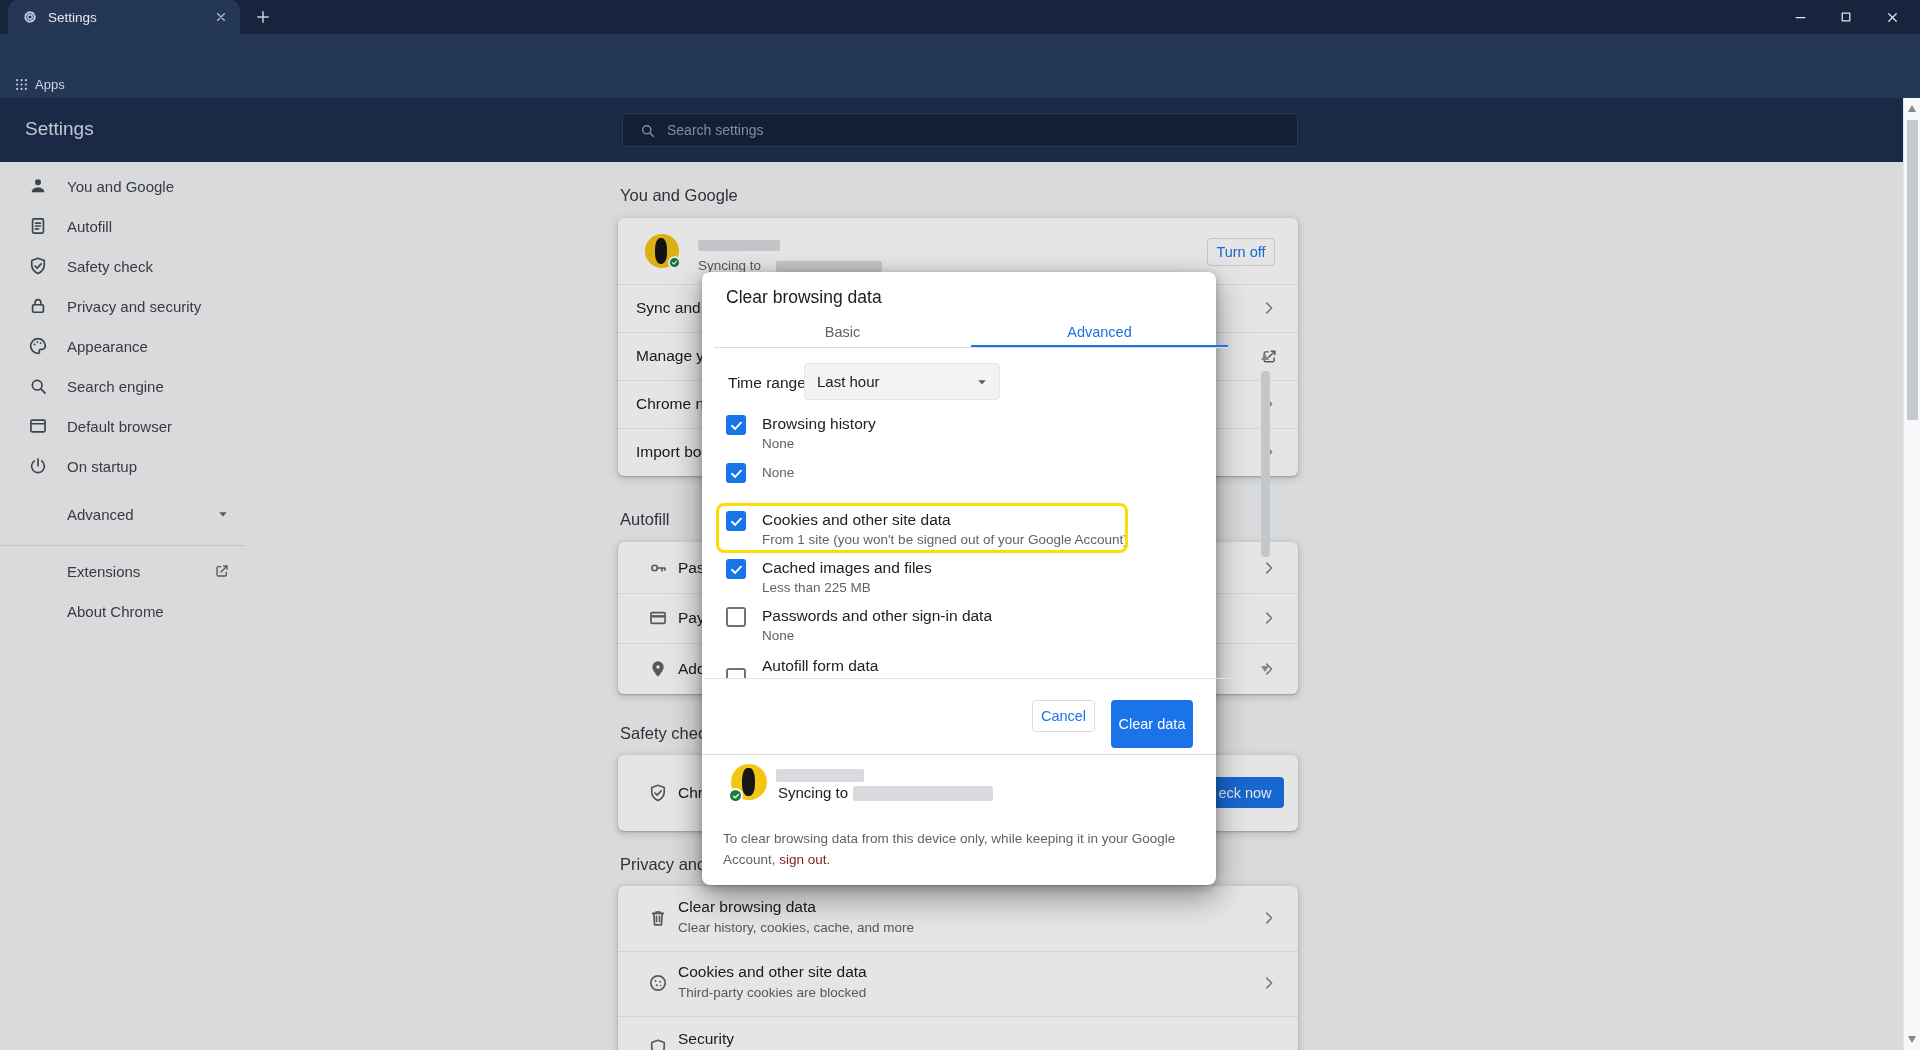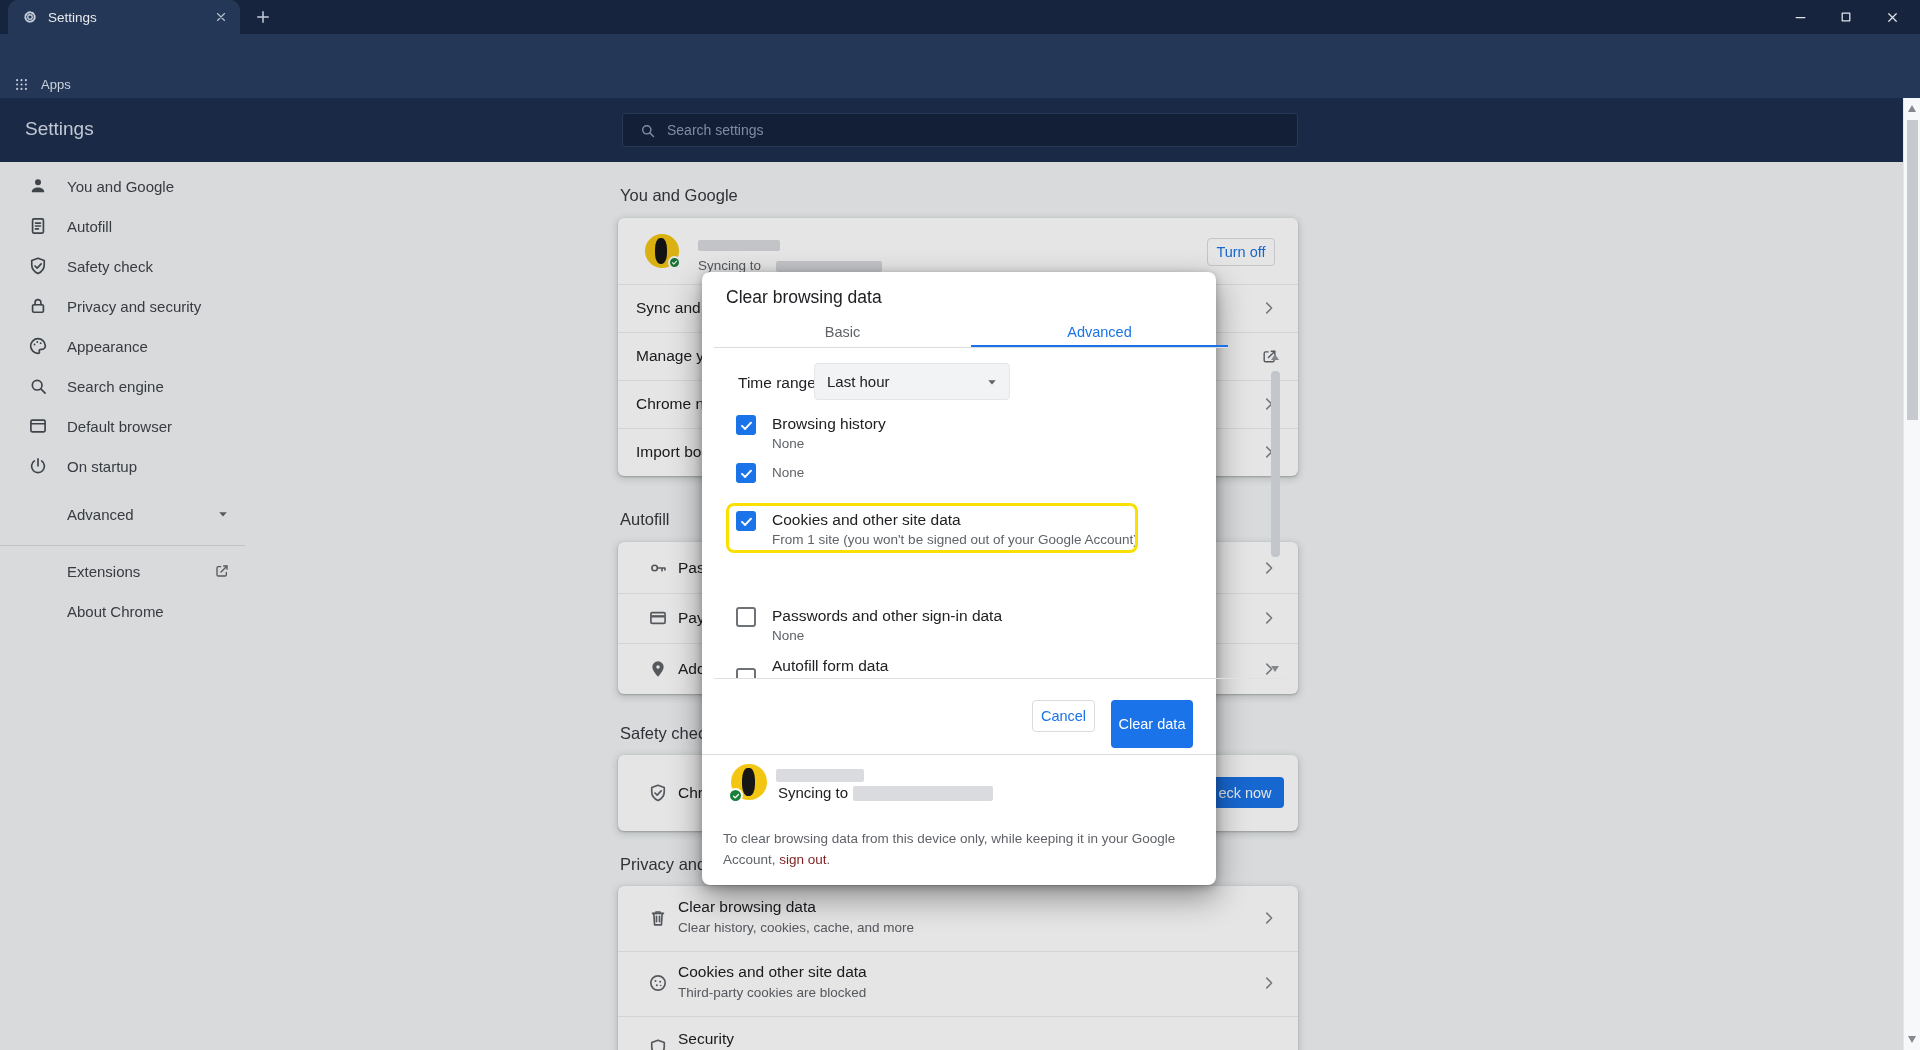--- a/index.html
+++ b/index.html
@@ -45,21 +45,21 @@
 
   .btn{display:flex;align-items:center;justify-content:center;border-radius:4px;font-size:14.5px;font-weight:500;font-family:"Liberation Sans",sans-serif;cursor:pointer;white-space:nowrap}
   .btn.ghost{background:#fff;border:1px solid #dadce0;color:#1a73e8}
   .btn.blue{background:#1a73e8;border:none;color:#fff}
 
   
   #dialog{position:absolute;left:702px;top:272px;width:514px;height:613px;background:#fff;border-radius:8px;box-shadow:0 12px 32px rgba(0,0,0,.40),0 2px 8px rgba(0,0,0,.25);z-index:50}
   .dlg-title{position:absolute;left:24px;top:15px;font-size:17.5px;color:#202124}
   #dlgtabs{position:absolute;left:12px;top:44px;width:514px;height:32px;border-bottom:1px solid #dadce0}
   .dlg-tab{position:absolute;top:0;width:257px;height:31px;display:flex;align-items:center;justify-content:center;font-size:14.5px;font-weight:500;cursor:pointer}
-  #dlgscroll{position:absolute;left:12px;top:76px;width:570px;height:331px;border-bottom:1px solid #e0e0e0;overflow:hidden}
+  #dlgscroll{position:absolute;left:2px;top:76px;width:570px;height:331px;border-bottom:1px solid #e0e0e0;overflow:hidden}
   .dlg-row{position:absolute;left:0;width:514px}
   .cbx{position:absolute;left:22px;width:20px;height:20px;border-radius:3px}
   .cbx.on{background:#1a73e8;display:flex;align-items:center;justify-content:center}
   .cbx.off{border:2px solid #6e7276;background:#fff}
   .dlg-label{margin-left:58px;font-size:15.5px;color:#202124;line-height:19px;white-space:nowrap}
   .dlg-detail{margin-left:58px;margin-top:3px;font-size:13.5px;color:#5f6368;line-height:16px;white-space:nowrap}
   #hilite{position:absolute;left:12px;top:155px;width:412px;height:50px;border:3px solid #f9e000;border-radius:8px;pointer-events:none;z-index:5}
   .tri-up{width:0;height:0;border-left:4px solid transparent;border-right:4px solid transparent;border-bottom:6px solid #84888e}
   .tri-down{width:0;height:0;border-left:4px solid transparent;border-right:4px solid transparent;border-top:6px solid #84888e}
   .link{color:#7f1d1d;cursor:pointer}
@@ -263,21 +263,21 @@
   <div class="avatar" style="position:absolute;left:1857px;top:39px;width:26px;height:26px"></div>
   <svg class="ic" style="position:absolute;left:1894px;top:43px;width:18px;height:18px;color:#c6cdda">
       <use href="#i-dots"></use>
     </svg>
 </div>
 
 <div id="bookmarksbar">
   <svg class="ic" style="width:15px;height:15px;color:#c6cdda;margin-left:14px">
       <use href="#i-grid"></use>
     </svg>
-  <span style="color:#ccd3df;font-size:13px;margin-left:12px">Apps</span>
+  <span style="color:#ccd3df;font-size:13px;margin-left:6px">Apps</span>
 </div>
 
 <div id="page">
 
   <div id="pageheader">
     <span style="position:absolute;left:25px;top:20px;font-size:19px;color:#d9dfeb">Settings</span>
     <div id="searchbox">
       <svg class="ic" style="width:17px;height:17px;color:#8fa0bb;margin-left:16px">
           <use href="#i-search"></use>
         </svg>
@@ -527,20 +527,29 @@
       <div class="dlg-row" style="top:162px">
         <span class="cbx on" style="top:1px">
             <svg class="ic" style="width:15px;height:15px;color:#fff;stroke-width:3.2">
               <use href="#i-check"></use>
             </svg>
           </span>
         <div class="dlg-label">Cookies and other site data</div>
         <div class="dlg-detail">From 1 site (you won't be signed out of your Google Account)</div>
       </div>
 
+      <div class="dlg-row" style="top:210px">
+        <span class="cbx on" style="top:1px">
+            <svg class="ic" style="width:15px;height:15px;color:#fff;stroke-width:3.2">
+              <use href="#i-check"></use>
+            </svg>
+          </span>
+        <div class="dlg-label">Cached images and files</div>
+        <div class="dlg-detail">Less than 225 MB</div>
+      </div>
 
       <div class="dlg-row" style="top:258px">
         <span class="cbx off" style="top:1px"></span>
         <div class="dlg-label">Passwords and other sign-in data</div>
         <div class="dlg-detail">None</div>
       </div>
 
       <div class="dlg-row" style="top:308px">
         <span class="cbx off" style="top:12px"></span>
         <div class="dlg-label">Autofill form data</div>

